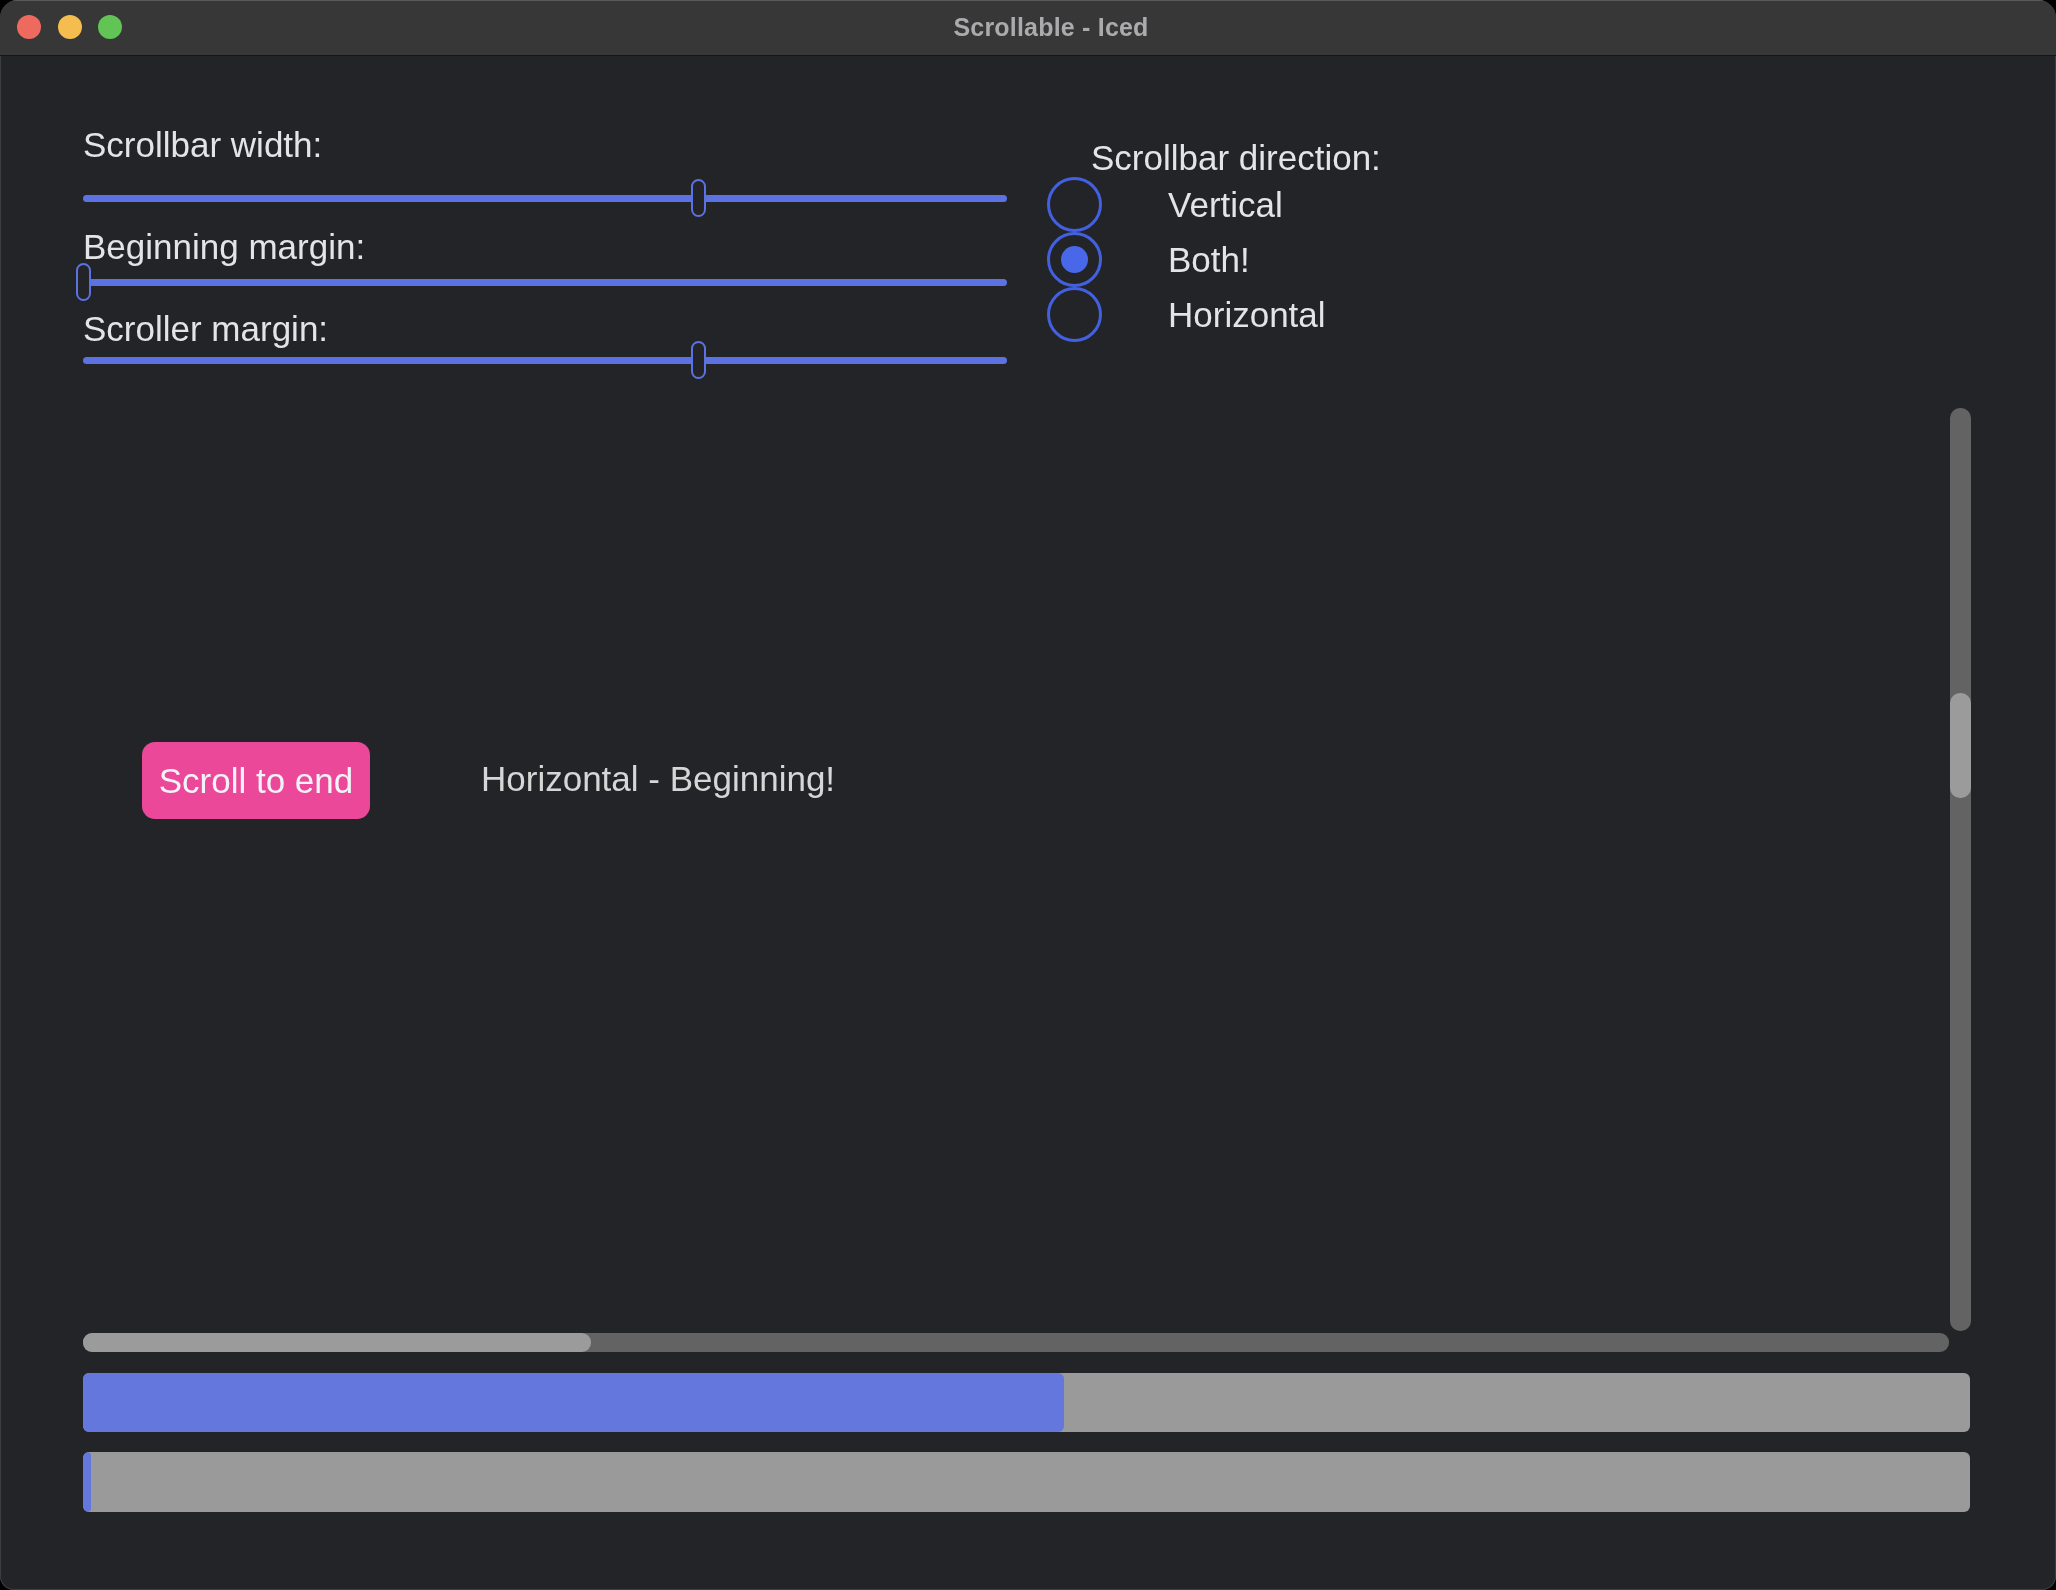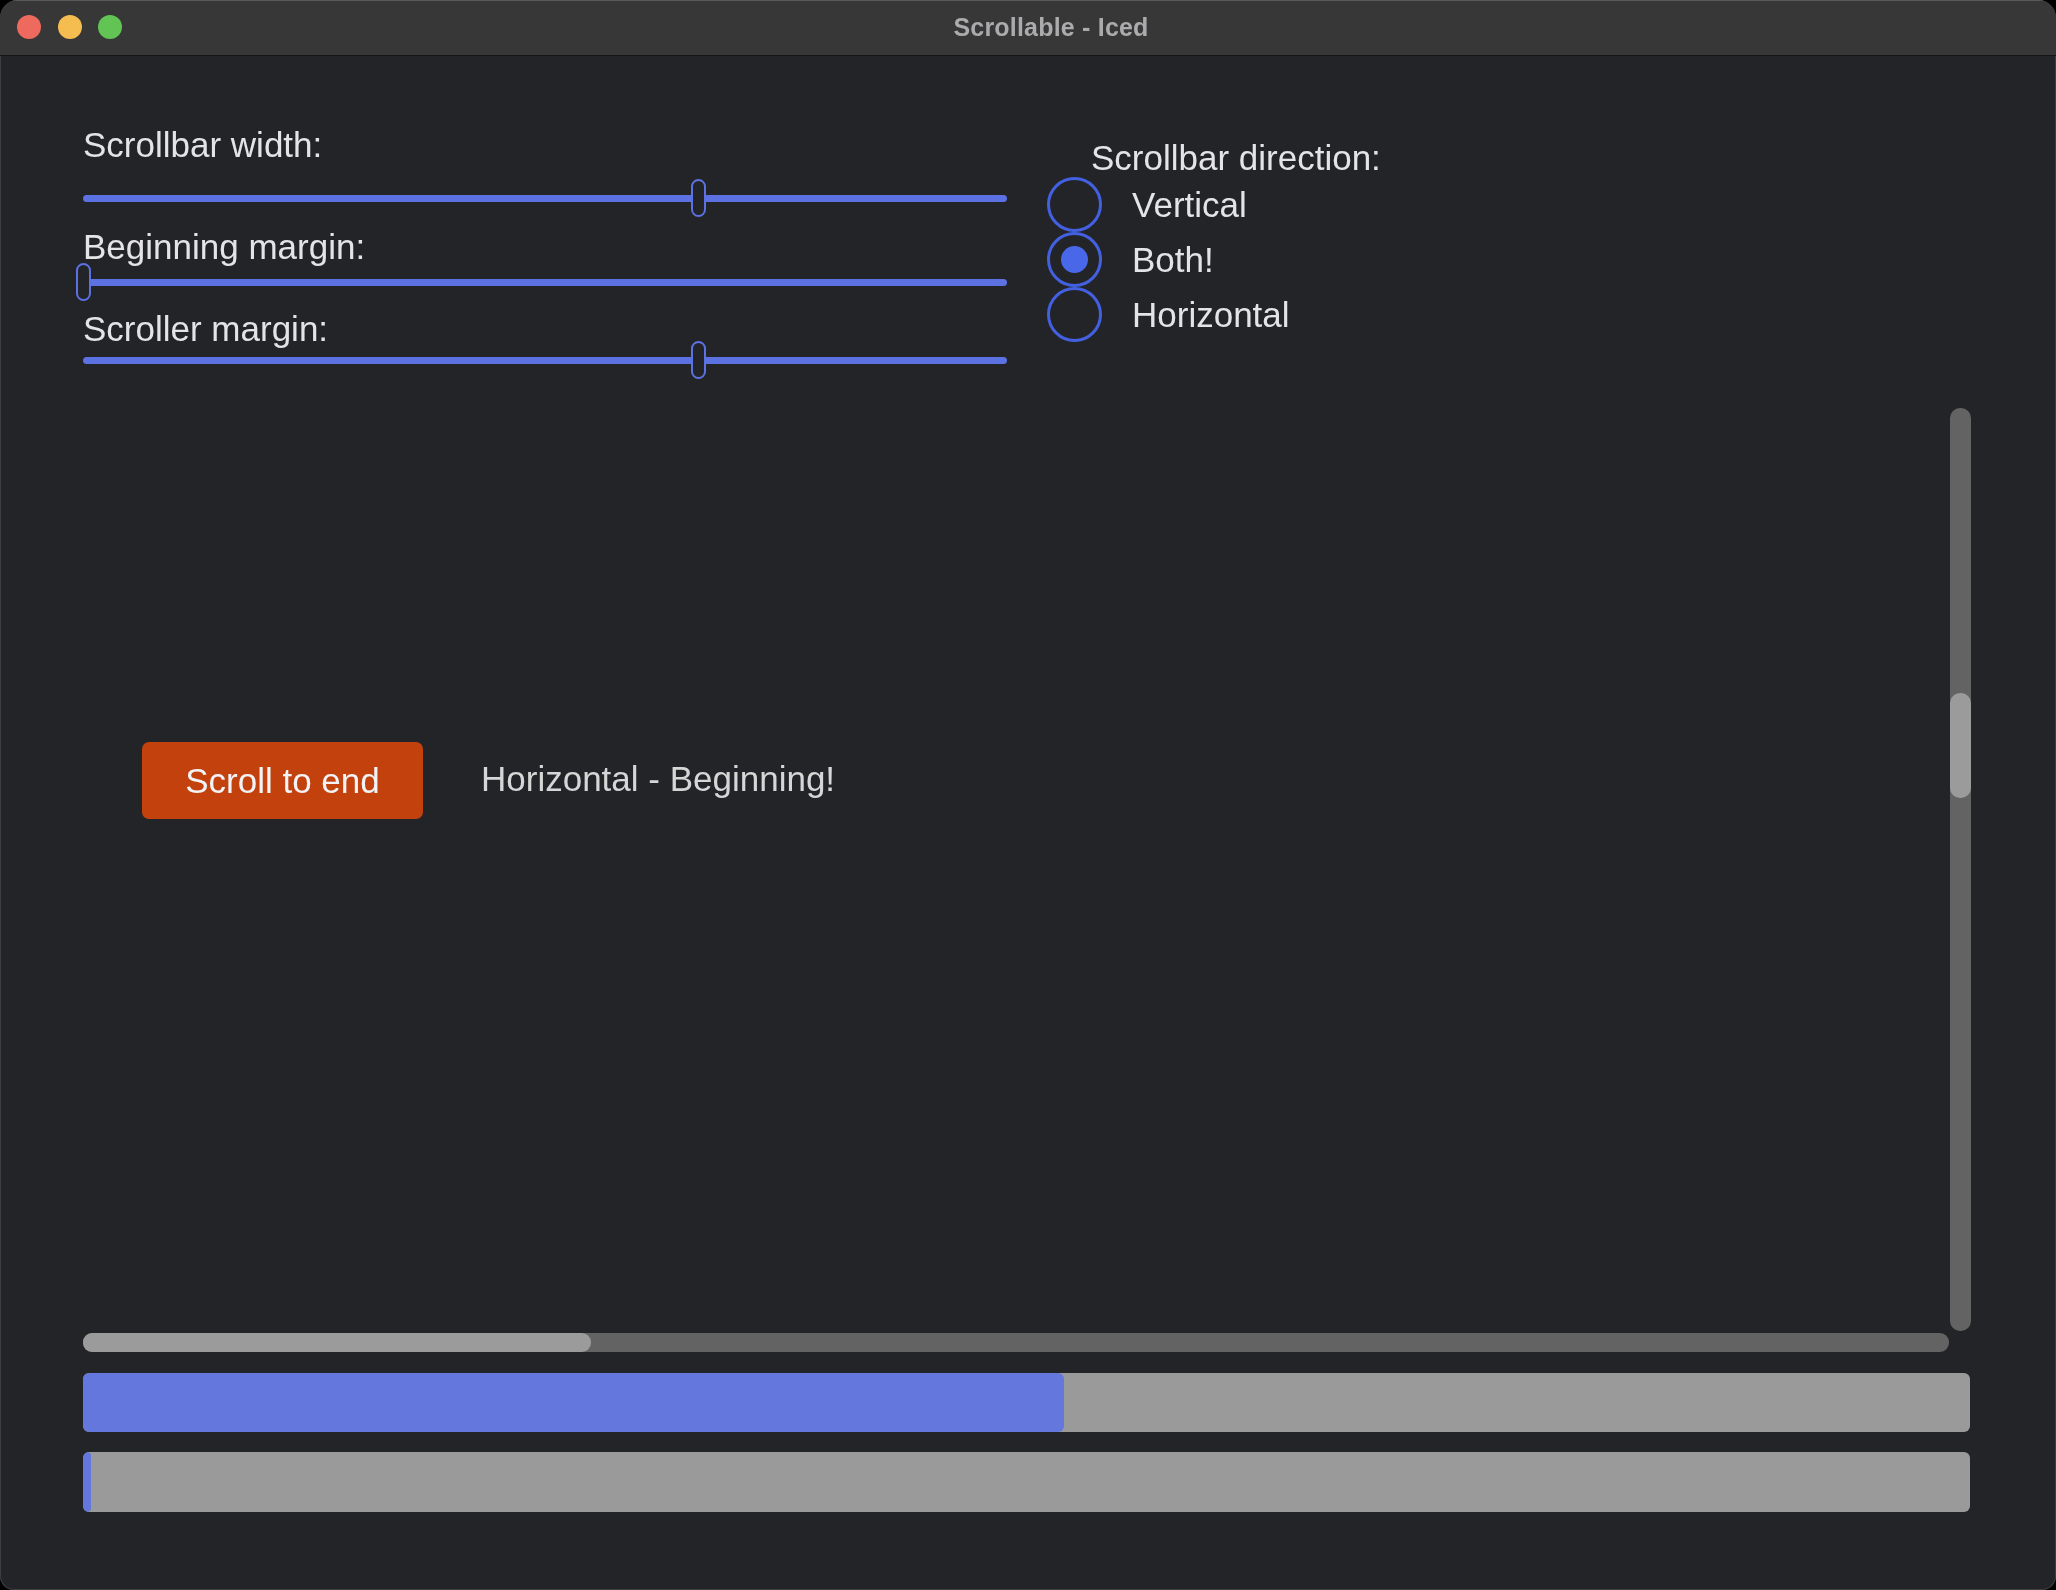--- a/index.html
+++ b/index.html
@@ -51,37 +51,37 @@
     width:15px; height:38px;
     background:#232428;
     border:2.5px solid #5C71E2;
     border-radius:9px;
     box-sizing:border-box;
   }
 
   
   #radio-header{left:1091px; top:137px;}
   .radio-col{position:absolute; left:1047px; top:177px;}
-  .radio-row{display:flex; align-items:center; height:55px;}
+  .radio-row{display:flex; align-items:center; height:55px;gap:36px;}
   .radio-circle{
     width:55px; height:55px; box-sizing:border-box;
     border:3px solid #4360E0; border-radius:50%;
     display:flex; align-items:center; justify-content:center;
     flex:none;
   }
   .radio-row.selected .radio-circle::after{
     content:""; width:27px; height:27px; border-radius:50%;
     background:#4968E9;
   }
   .radio-label{margin-left:30px; color:#E4E4E6; font-size:35px; white-space:nowrap;}
 
   
   .scroll-btn{
-    position:absolute; left:142px; top:742px; width:281px; height:77px;
-    background:#c2410c; border:none; border-radius:7px;
+    position:absolute; left:142px; top:742px; width:228px; height:77px;
+    background:#ec4899; border:none; border-radius:13px;
     color:#F2F3F7; font-size:35px; font-family:"Liberation Sans", sans-serif;
     display:flex; align-items:center; justify-content:center;
     cursor:pointer;
   }
   .status-text{
     position:absolute; left:461px; top:759px;
     color:#D6D6D6; font-size:35px; white-space:nowrap;margin-left:20px;
   }
 
   

